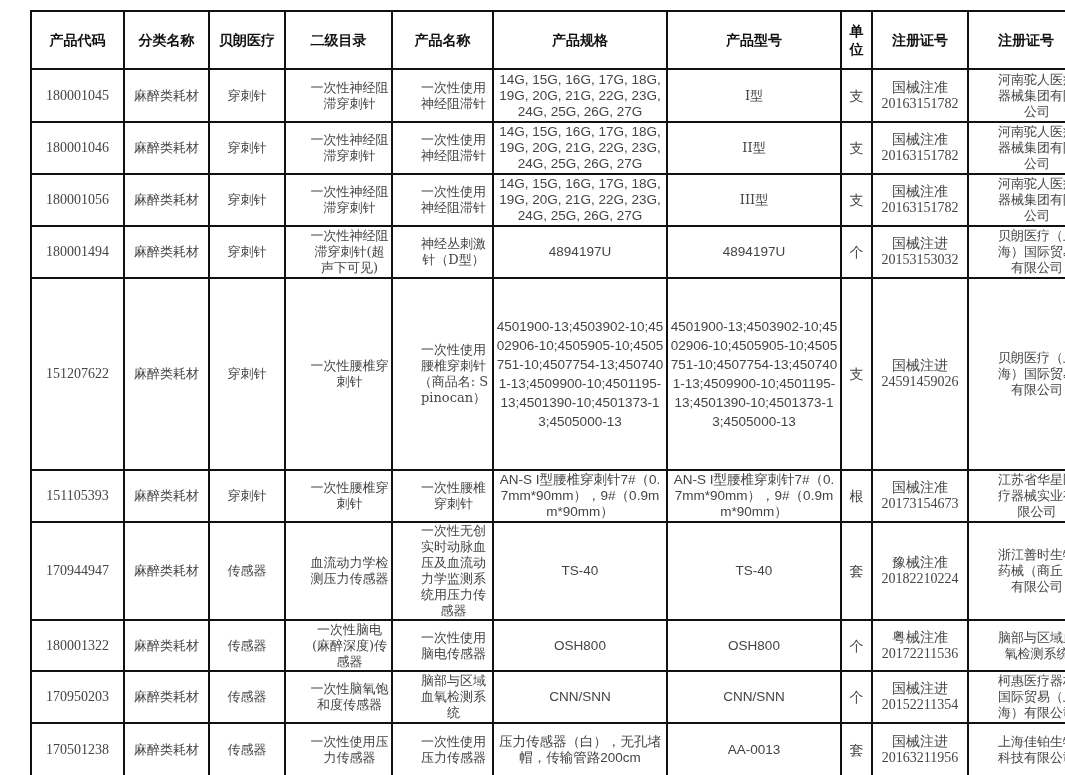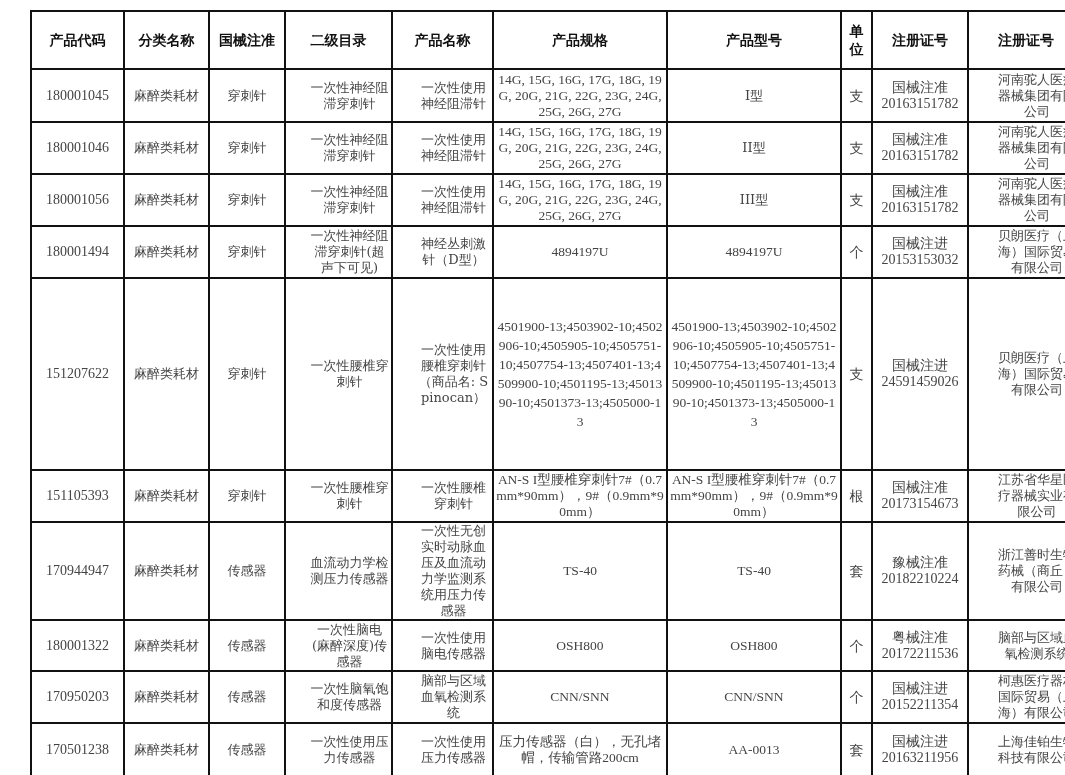--- a/index.html
+++ b/index.html
@@ -46,21 +46,21 @@
   }
   .table td.code, .table td.reg {
     font-family: "Liberation Serif", "DejaVu Serif", serif;
     font-size: 14px;
   }
   .table td.wrap {
     word-break: break-all;
     padding-left: 24px;
   }
   .table td.spec {
-    font-family: Liberation Serif, serif;
+    font-family: Liberation Sans, sans-serif;
     font-size: 13.5px;
     line-height: 16px;
     word-break: break-all;
   }
   .table td.long-spec {
     font-size: 13.5px;
     line-height: 19px;
   }
   .table td.unit {
     font-size: 14px;
@@ -79,21 +79,21 @@
     <col style="width:174px">
     <col style="width:174px">
     <col style="width:31px">
     <col style="width:96px">
     <col style="width:116px">
   </colgroup>
   <thead>
     <tr>
       <th>产品代码</th>
       <th>分类名称</th>
-      <th>国械注准</th>
+      <th>贝朗医疗</th>
       <th>二级目录</th>
       <th>产品名称</th>
       <th>产品规格</th>
       <th>产品型号</th>
       <th style="white-space:pre-line;padding:0">单
 位</th>
       <th>注册证号</th>
       <th>注册证号</th>
     </tr>
   </thead>

